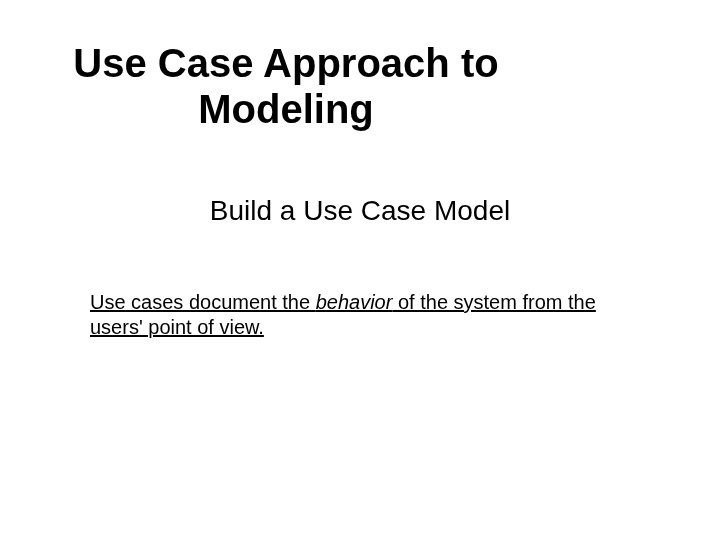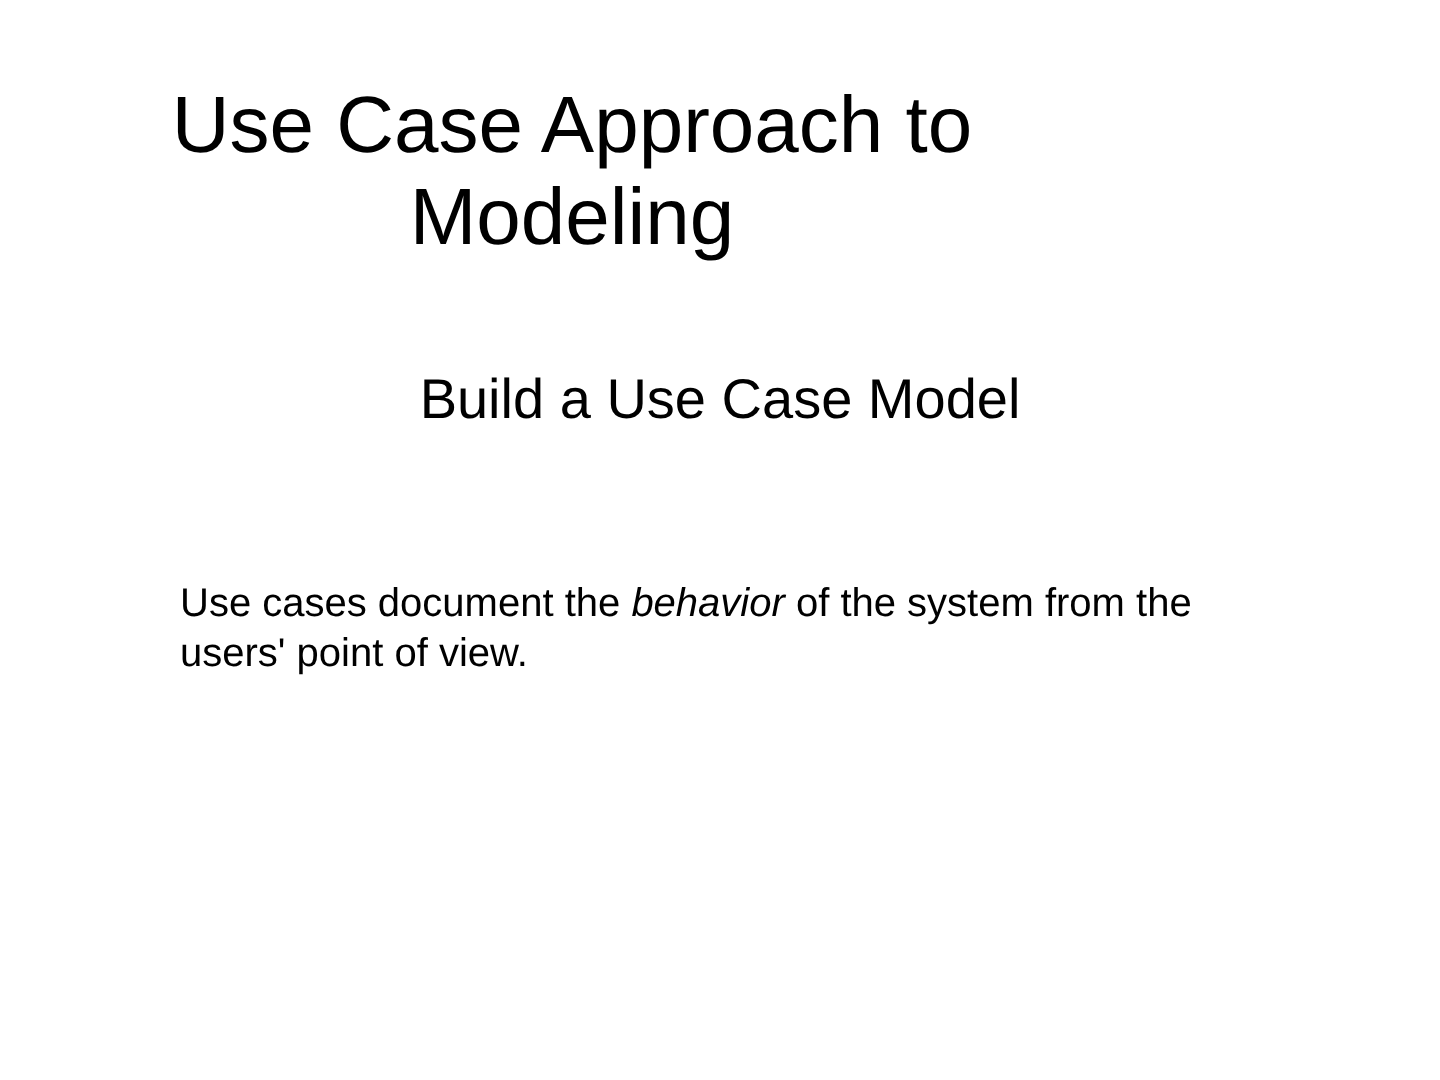--- a/index.html
+++ b/index.html
@@ -18,38 +18,39 @@
     box-sizing: border-box;
   }
   .title {
     position: absolute;
     top: 40px;
     left: 0;
     width: 572px;
     text-align: center;
     font-size: 40px;
     line-height: 1.15;
-    font-weight: normal;
+    font-weight: bold;
   }
   .subtitle {
     position: absolute;
-    top: 184px;
+    top: 195px;
     left: 0;
     width: 720px;
     text-align: center;
     font-size: 28px;
     font-weight: normal;
   }
   .body-text {
     position: absolute;
     top: 290px;
     left: 90px;
     width: 560px;
     font-size: 20px;
     line-height: 1.25;
+    text-decoration: underline;
   }
   .body-text .italic {
     font-style: italic;
   }
 </style>
 </head>
 <body>
 
 <div class="slide">
   <div class="title">

